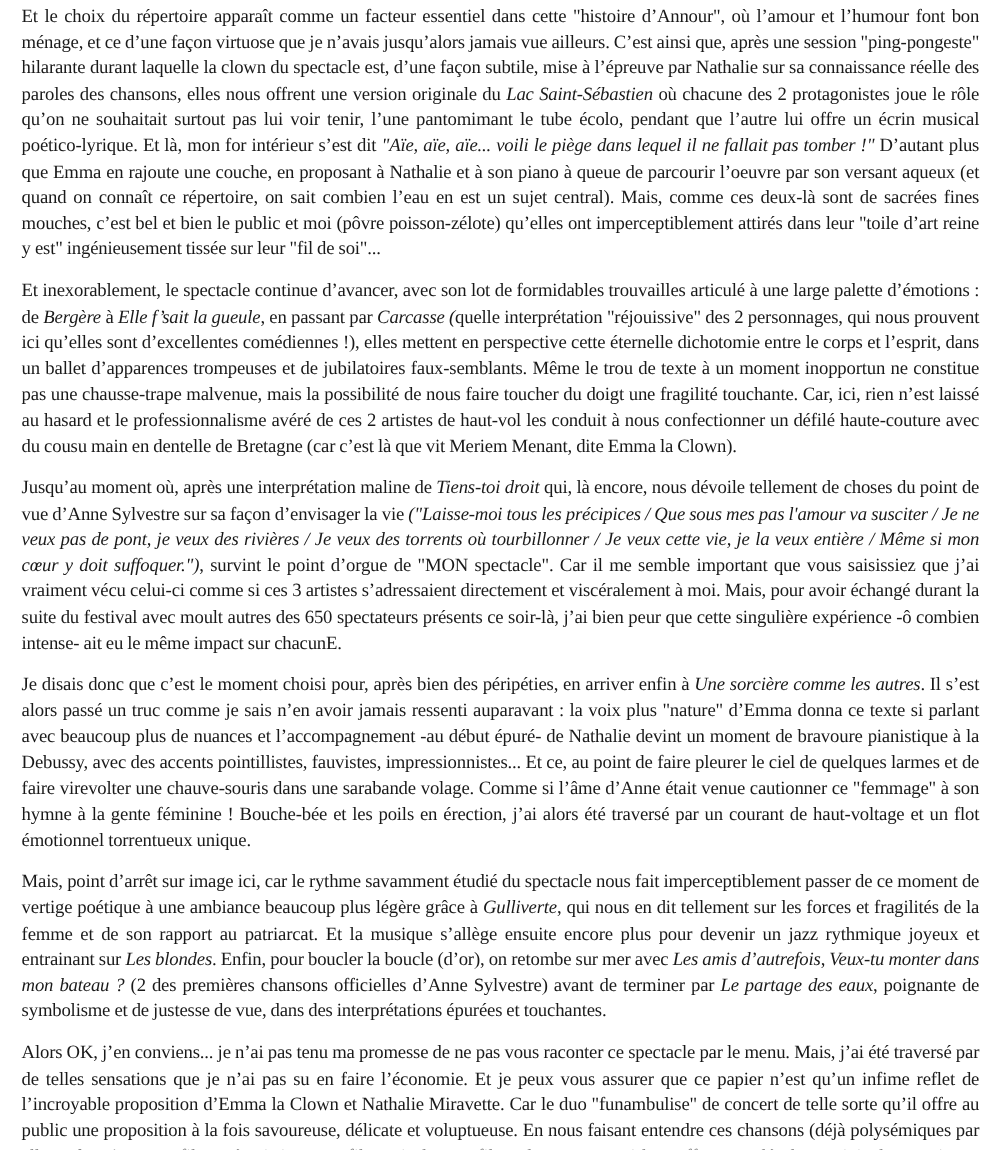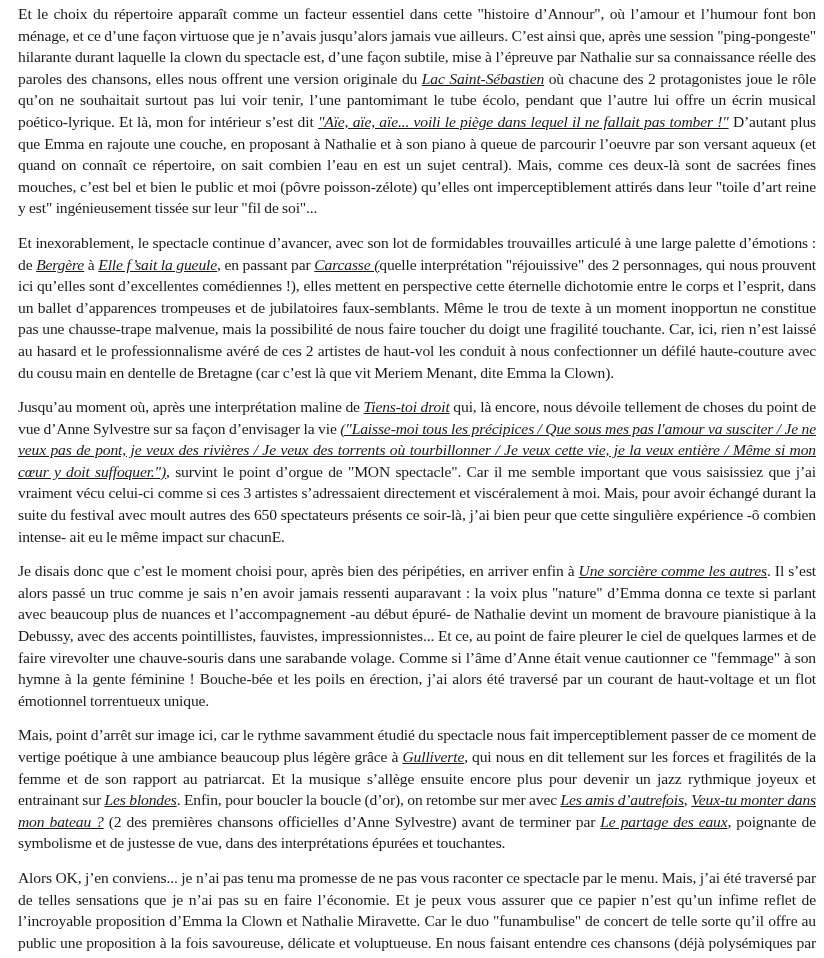--- a/index.html
+++ b/index.html
@@ -16,21 +16,21 @@
     padding: 3px 8px 0 18px;
     box-sizing: border-box;
     width: 824px;
   }
   .article p {
     margin: 0 0 13px 0;
     text-align: justify;
     letter-spacing: -0.15px;
     word-spacing: -0.3px;
   }
-  .article em { font-style: italic; text-decoration: underline; }
+  .article em { font-style: italic; }
 </style>
 </head>
 <body>
 
 <div class="article">
   <p><span>Et le choix du répertoire apparaît comme un facteur essentiel dans cette "histoire d’Annour", où l’amour et l’humour font bon ménage, et ce d’une façon virtuose que je n’avais jusqu’alors jamais vue ailleurs. C’est ainsi que, après une session "ping-pongeste" hilarante durant laquelle la clown du spectacle est, d’une façon subtile, mise à l’épreuve par Nathalie sur sa connaissance réelle des paroles des chansons, elles nous offrent une version originale du </span><em>Lac Saint-Sébastien</em><span> où chacune des 2 protagonistes joue le rôle qu’on ne souhaitait surtout pas lui voir tenir, l’une pantomimant le tube écolo, pendant que l’autre lui offre un écrin musical poético-lyrique. Et là, mon for intérieur s’est dit </span><em>"Aïe, aïe, aïe... voili le piège dans lequel il ne fallait pas tomber !"</em><span> D’autant plus que Emma en rajoute une couche, en proposant à Nathalie et à son piano à queue de parcourir l’oeuvre par son versant aqueux (et quand on connaît ce répertoire, on sait combien l’eau en est un sujet central). Mais, comme ces deux-là sont de sacrées fines mouches, c’est bel et bien le public et moi (pôvre poisson-zélote) qu’elles ont imperceptiblement attirés dans leur "toile d’art reine y est" ingénieusement tissée sur leur "fil de soi"...</span></p>
   <p><span>Et inexorablement, le spectacle continue d’avancer, avec son lot de formidables trouvailles articulé à une large palette d’émotions : de </span><em>Bergère</em><span> à </span><em>Elle f’sait la gueule</em><span>, en passant par </span><em>Carcasse (</em><span>quelle interprétation "réjouissive" des 2 personnages, qui nous prouvent ici qu’elles sont d’excellentes comédiennes !), elles mettent en perspective cette éternelle dichotomie entre le corps et l’esprit, dans un ballet d’apparences trompeuses et de jubilatoires faux-semblants. Même le trou de texte à un moment inopportun ne constitue pas une chausse-trape malvenue, mais la possibilité de nous faire toucher du doigt une fragilité touchante. Car, ici, rien n’est laissé au hasard et le professionnalisme avéré de ces 2 artistes de haut-vol les conduit à nous confectionner un défilé haute-couture avec du cousu main en dentelle de Bretagne (car c’est là que vit Meriem Menant, dite Emma la Clown).</span></p>
   <p><span>Jusqu’au moment où, après une interprétation maline de </span><em>Tiens-toi droit</em><span> qui, là encore, nous dévoile tellement de choses du point de vue d’Anne Sylvestre sur sa façon d’envisager la vie </span><em>("Laisse-moi tous les précipices / Que sous mes pas l'amour va susciter / Je ne veux pas de pont, je veux des rivières / Je veux des torrents où tourbillonner / Je veux cette vie, je la veux entière / Même si mon cœur y doit suffoquer.")</em><span>, survint le point d’orgue de "MON spectacle". Car il me semble important que vous saisissiez que j’ai vraiment vécu celui-ci comme si ces 3 artistes s’adressaient directement et viscéralement à moi. Mais, pour avoir échangé durant la suite du festival avec moult autres des 650 spectateurs présents ce soir-là, j’ai bien peur que cette singulière expérience -ô combien intense- ait eu le même impact sur chacunE.</span></p>
   <p><span>Je disais donc que c’est le moment choisi pour, après bien des péripéties, en arriver enfin à </span><em>Une sorcière comme les autres</em><span>. Il s’est alors passé un truc comme je sais n’en avoir jamais ressenti auparavant : la voix plus "nature" d’Emma donna ce texte si parlant avec beaucoup plus de nuances et l’accompagnement -au début épuré- de Nathalie devint un moment de bravoure pianistique à la Debussy, avec des accents pointillistes, fauvistes, impressionnistes... Et ce, au point de faire pleurer le ciel de quelques larmes et de faire virevolter une chauve-souris dans une sarabande volage. Comme si l’âme d’Anne était venue cautionner ce "femmage" à son hymne à la gente féminine ! Bouche-bée et les poils en érection, j’ai alors été traversé par un courant de haut-voltage et un flot émotionnel torrentueux unique.</span></p>
   <p><span>Mais, point d’arrêt sur image ici, car le rythme savamment étudié du spectacle nous fait imperceptiblement passer de ce moment de vertige poétique à une ambiance beaucoup plus légère grâce à </span><em>Gulliverte</em><span>, qui nous en dit tellement sur les forces et fragilités de la femme et de son rapport au patriarcat. Et la musique s’allège ensuite encore plus pour devenir un jazz rythmique joyeux et entrainant sur </span><em>Les blondes</em><span>. Enfin, pour boucler la boucle (d’or), on retombe sur mer avec </span><em>Les amis d’autrefois</em><span>, </span><em>Veux-tu monter dans mon bateau ?</em><span> (2 des premières chansons officielles d’Anne Sylvestre) avant de terminer par </span><em>Le partage des eaux</em><span>, poignante de symbolisme et de justesse de vue, dans des interprétations épurées et touchantes.</span></p>

